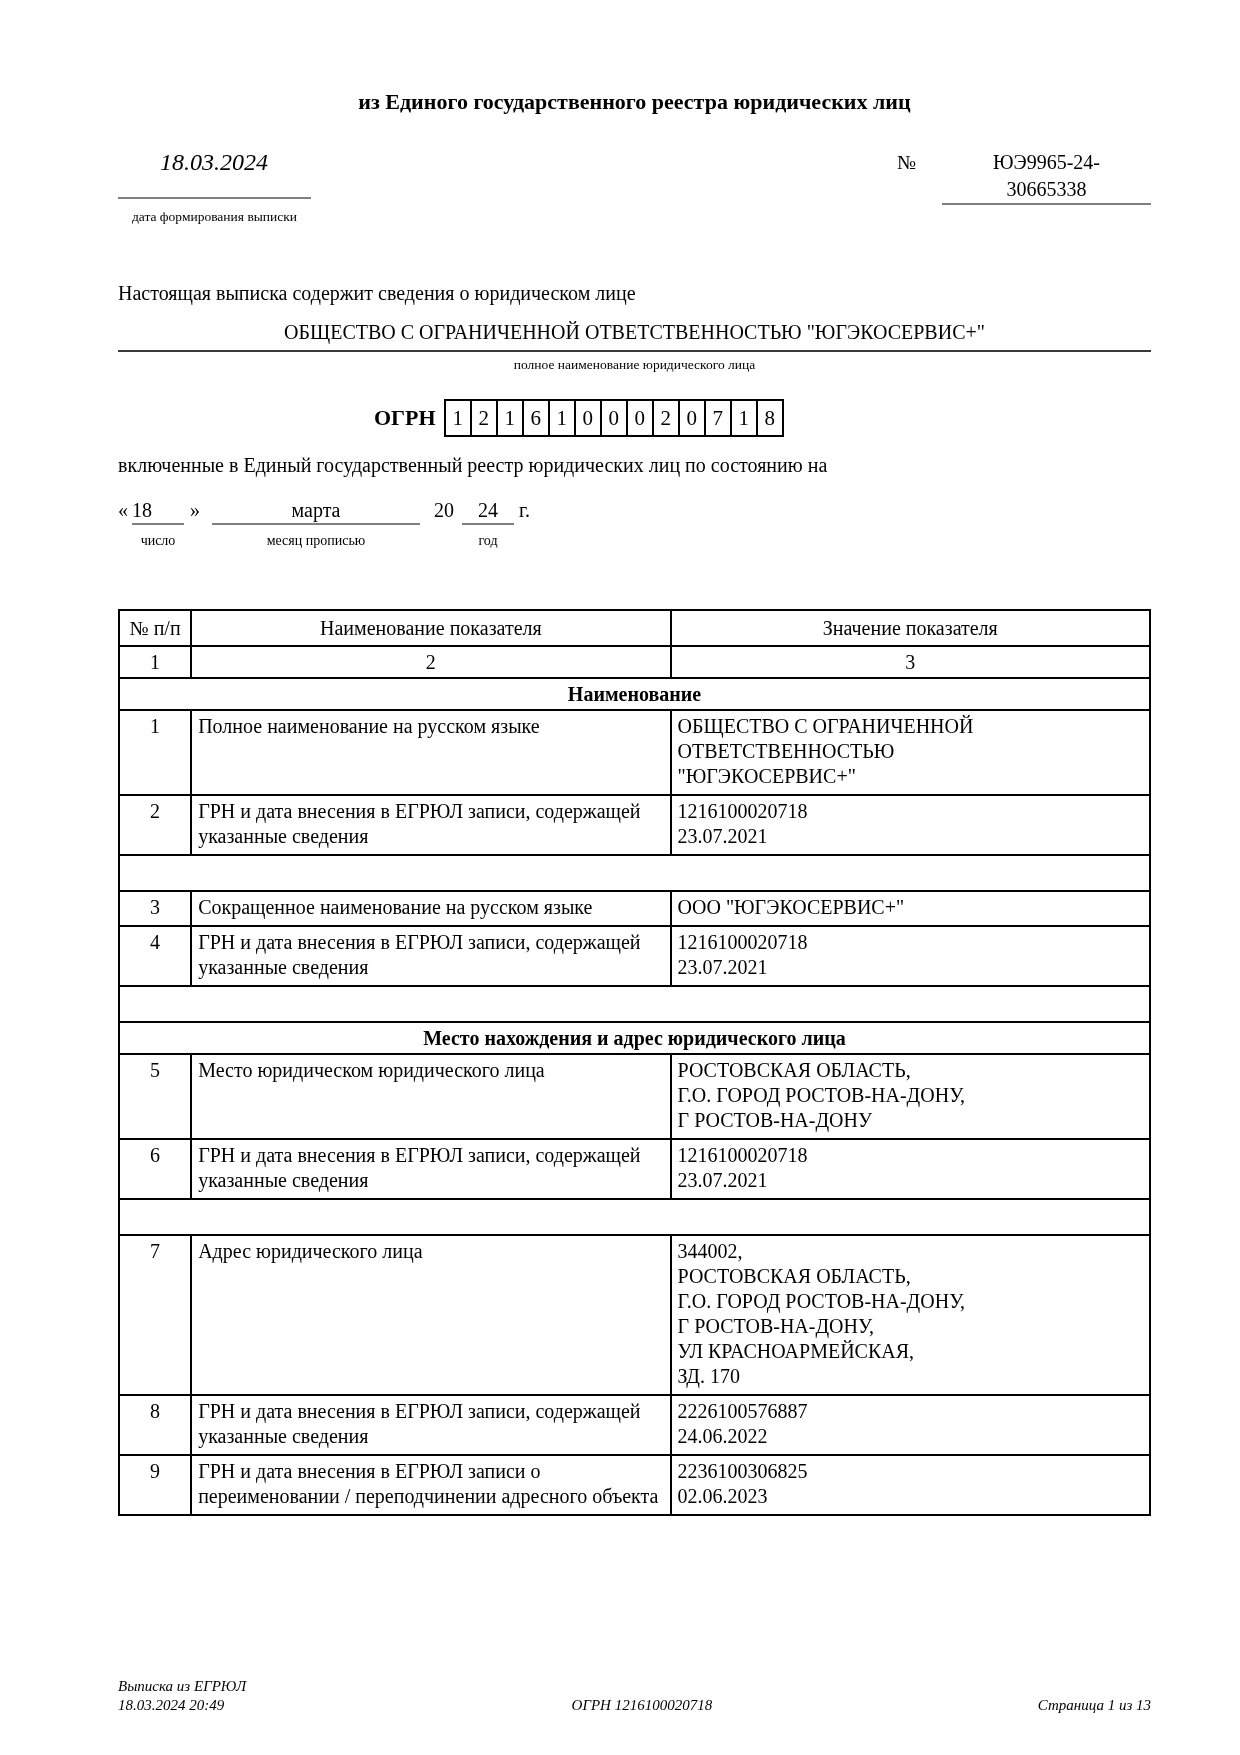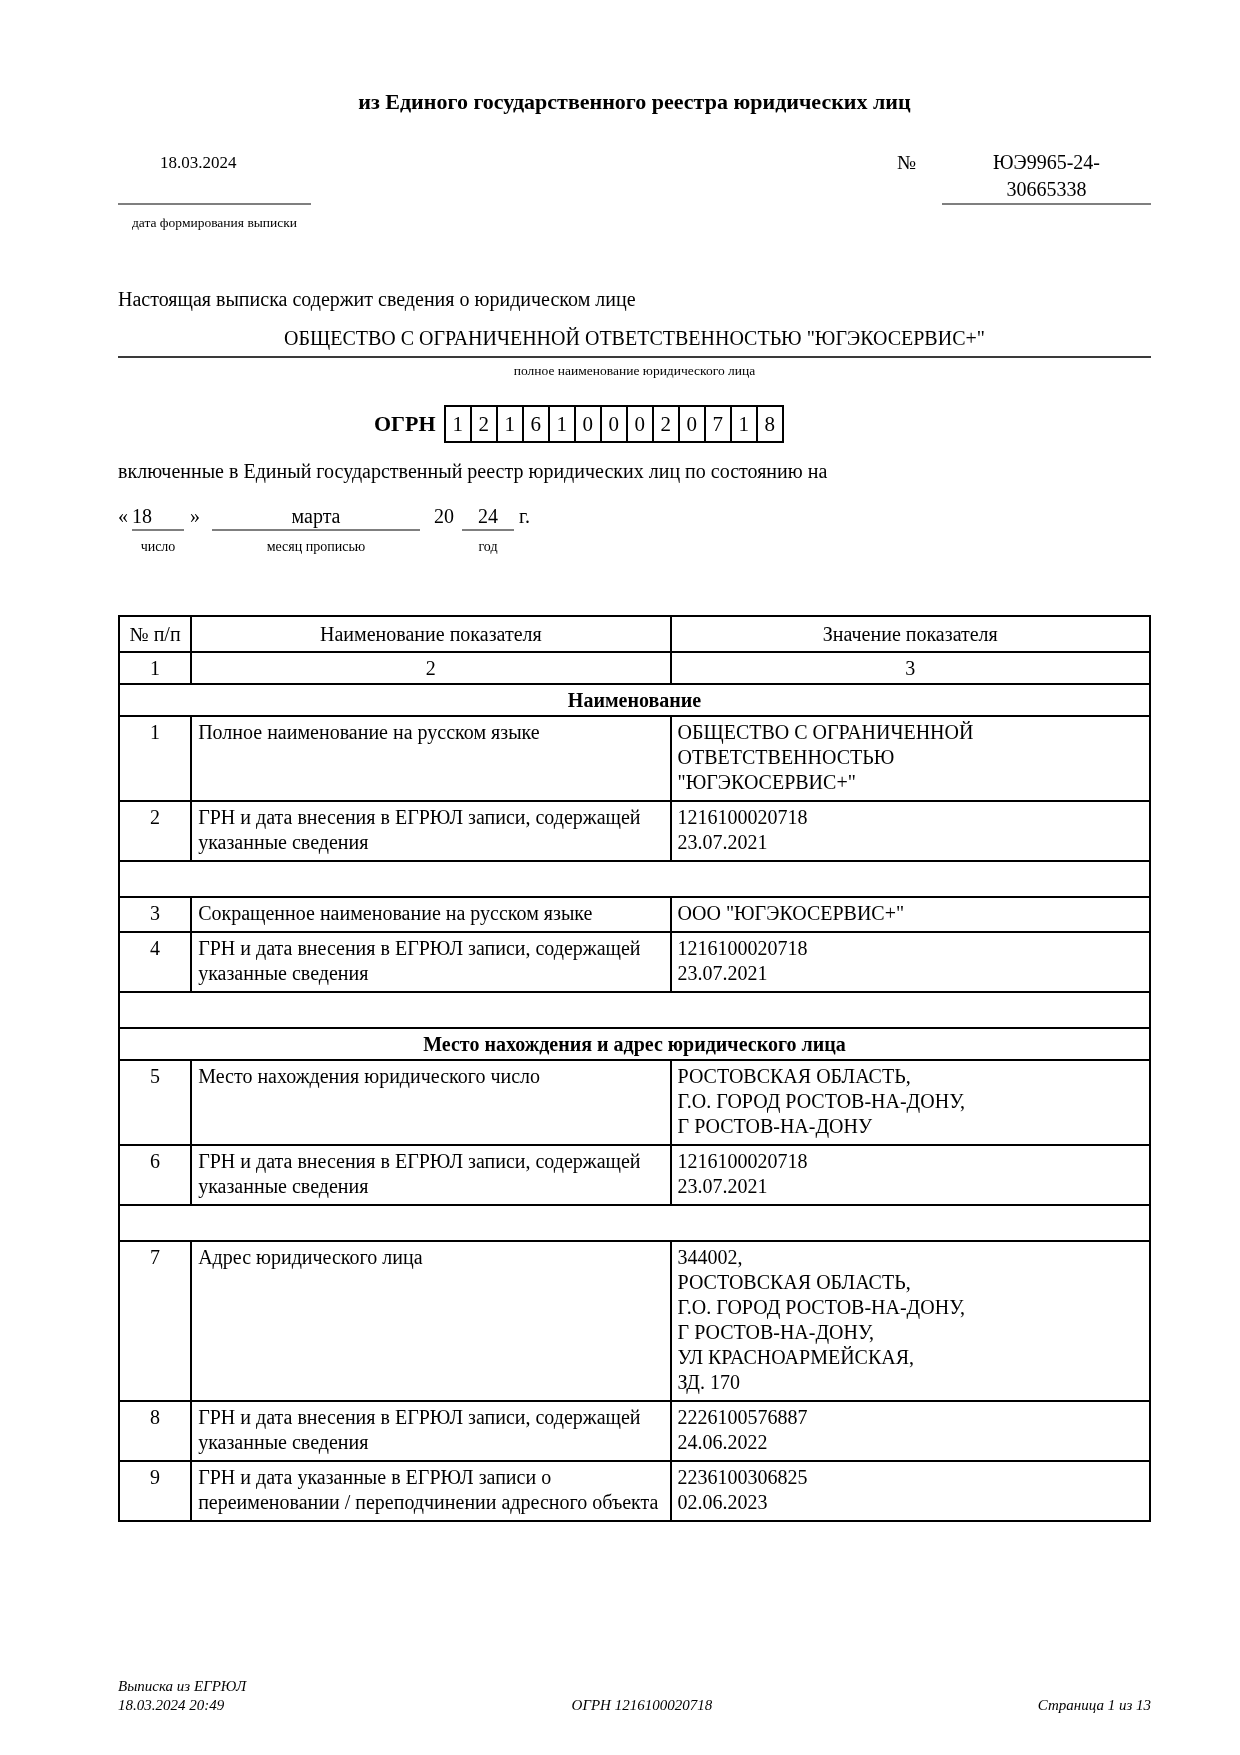--- a/index.html
+++ b/index.html
@@ -11,21 +11,21 @@
     color:#000;
     font-family:"Liberation Serif","DejaVu Serif",serif;
     padding:82px 89px 0 118px;
     overflow:hidden;
   }
   .doc-title { text-align:center; font-size:29px; font-weight:bold; line-height:32px; }
   .doc-subtitle { text-align:center; font-size:22px; font-weight:bold; line-height:27px; margin-top:6px; }
 
   .ref-row { display:flex; justify-content:space-between; align-items:flex-start; margin-top:34px; }
   .date-wrap { width:193px; }
-  .date-value { font-size:17px; line-height:27px; padding-left:42px; padding-bottom:27px; border-bottom:2px solid #7f7f7f; }
+  .date-value { font-size:24px; line-height:27px; padding-left:42px; padding-bottom:21px; border-bottom:2px solid #7f7f7f;font-style:italic; }
   .date-caption { font-size:13.5px; line-height:16px; text-align:center; margin-top:10px; white-space:nowrap; }
   .num-wrap { display:flex; align-items:flex-start; }
   .num-sign { font-size:20px; line-height:27px; margin-right:26px; }
   .num-block { width:209px; text-align:center; font-size:20px; line-height:27px; border-bottom:2px solid #7f7f7f; }
 
   .intro-line { margin-top:55px; font-size:20px; line-height:27px; }
 
   .company-name { margin-top:12px; text-align:center; font-size:20px; line-height:27px; padding-bottom:4px; border-bottom:2px solid #3a3a3a; }
   .company-caption { text-align:center; font-size:13.5px; line-height:16px; margin-top:5px; }
 
@@ -174,21 +174,21 @@
           </td>
         </tr>
         <tr class="spacer-row">
           <td colspan="3"></td>
         </tr>
         <tr class="section-row">
           <td colspan="3">Место нахождения и адрес юридического лица</td>
         </tr>
         <tr class="data-row">
           <td class="c-num">5</td>
-          <td>Место нахождения юридического число</td>
+          <td>Место юридическом юридического лица</td>
           <td>
             <div class="val-line">РОСТОВСКАЯ ОБЛАСТЬ,</div>
             <div class="val-line">Г.О. ГОРОД РОСТОВ-НА-ДОНУ,</div>
             <div class="val-line">Г РОСТОВ-НА-ДОНУ</div>
           </td>
         </tr>
         <tr class="data-row">
           <td class="c-num">6</td>
           <td>ГРН и дата внесения в ЕГРЮЛ записи, содержащей указанные сведения</td>
           <td>
@@ -214,21 +214,21 @@
         <tr class="data-row">
           <td class="c-num">8</td>
           <td>ГРН и дата внесения в ЕГРЮЛ записи, содержащей указанные сведения</td>
           <td>
             <div class="val-line">2226100576887</div>
             <div class="val-line">24.06.2022</div>
           </td>
         </tr>
         <tr class="data-row">
           <td class="c-num">9</td>
-          <td>ГРН и дата указанные в ЕГРЮЛ записи о переименовании / переподчинении адресного объекта</td>
+          <td>ГРН и дата внесения в ЕГРЮЛ записи о переименовании / переподчинении адресного объекта</td>
           <td>
             <div class="val-line">2236100306825</div>
             <div class="val-line">02.06.2023</div>
           </td>
         </tr>
       </tbody>
   </table>
 
   <div class="page-footer">
     <div class="footer-left">

